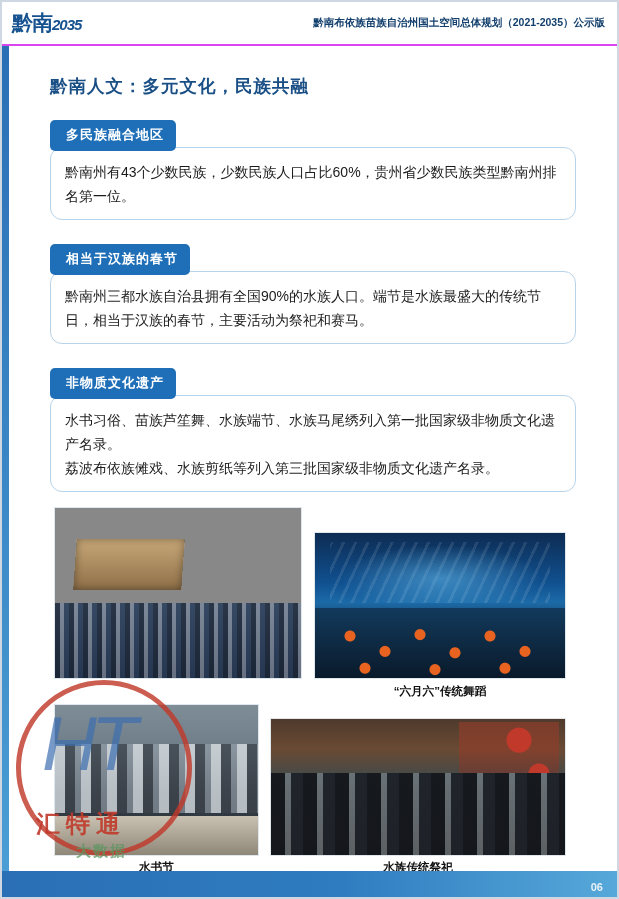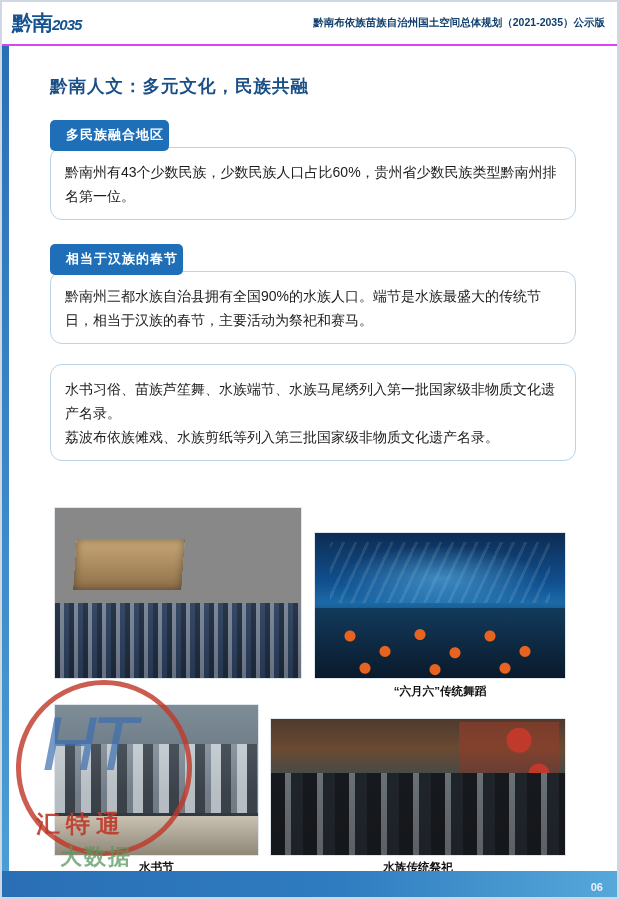--- a/index.html
+++ b/index.html
@@ -88,21 +88,21 @@
   }
 
   
   .block { position: absolute; left: 48px; }
   .tag {
     display: inline-block;
     background: #1f6fb8;
     color: #ffffff;
     font-size: 13px;
     font-weight: bold;
-    padding: 6px 5px 7px 16px;
+    padding: 6px 12px 7px 16px;
     border-radius: 5px;
     letter-spacing: 1px;
     position: relative;
     z-index: 3;
   }
   .body-card {
     position: relative;
     margin-top: -4px;
     border: 1px solid #b7d4ea;
     border-radius: 12px;
@@ -299,22 +299,22 @@
     position: absolute;
     left: 20px; top: 128px;
     font-size: 24px;
     font-weight: bold;
     color: #c0392b;
     letter-spacing: 6px;
     opacity: .9;
   }
   .wm-sub {
     position: absolute;
-    left: 44px; top: 162px;
-    font-size: 22px;
+    left: 60px; top: 162px;
+    font-size: 15px;
     font-weight: bold;
     color: rgba(90,150,95,.75);
     letter-spacing: 2px;
   }
 </style>
 </head>
 <body>
 
 <div class="page">
 
@@ -335,20 +335,21 @@
   </div>
 
   <div class="block" id="block2">
     <div class="tag">相当于汉族的春节</div>
     <div class="body-card">
       <p>黔南州三都水族自治县拥有全国90%的水族人口。端节是水族最盛大的传统节日，相当于汉族的春节，主要活动为祭祀和赛马。</p>
     </div>
   </div>
 
   <div class="block" id="block3">
+    <div class="tag">非物质文化遗产</div>
     <div class="body-card">
       <p style="white-space: pre-line;">水书习俗、苗族芦笙舞、水族端节、水族马尾绣列入第一批国家级非物质文化遗产名录。
 荔波布依族傩戏、水族剪纸等列入第三批国家级非物质文化遗产名录。</p>
     </div>
   </div>
 
   <div class="photo" id="photo1">
       <div class="ph1"></div>
     </div>
   <div class="photo" id="photo2">

